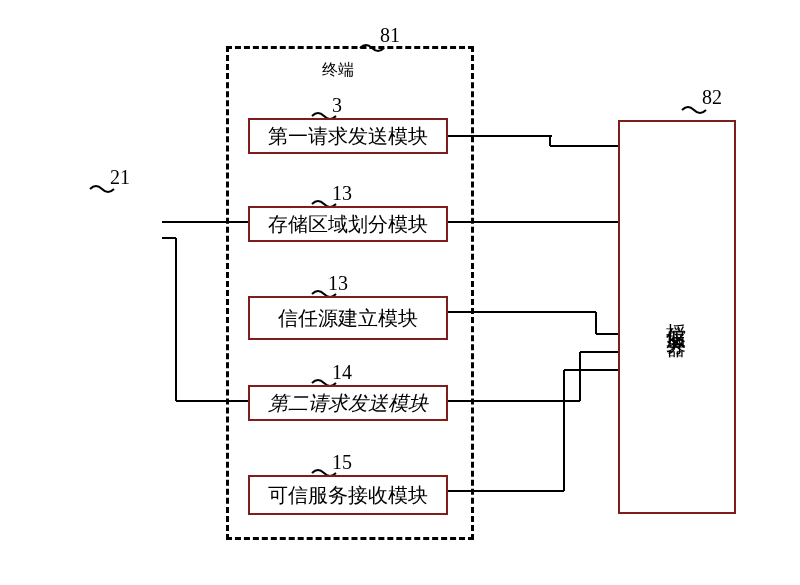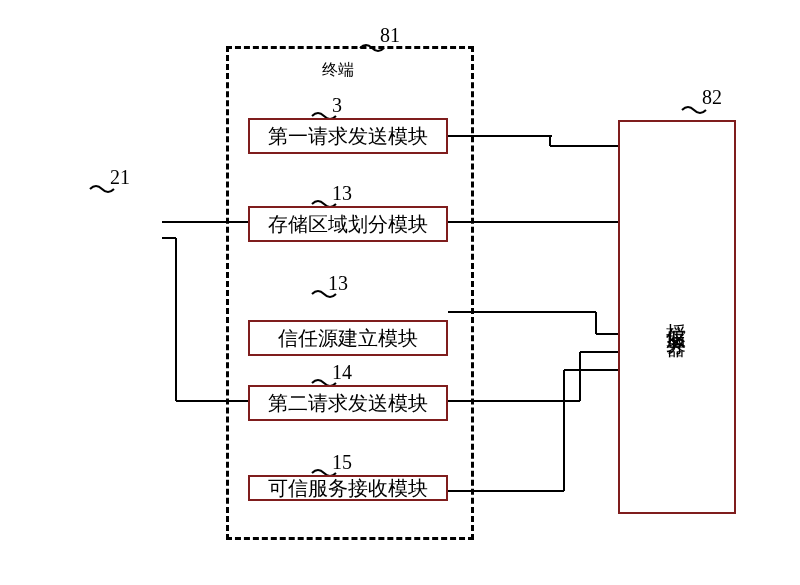--- a/index.html
+++ b/index.html
@@ -111,28 +111,28 @@
   <div class="box" style="left:248px; top:118px; width:200px; height:36px;">
     <span>第一请求发送模块</span>
   </div>
   <div class="num-label" style="left:332px; top:94px;">3</div>
 
   <div class="box" style="left:248px; top:206px; width:200px; height:36px;">
     <span>存储区域划分模块</span>
   </div>
   <div class="num-label" style="left:332px; top:182px;">13</div>
 
-  <div class="box" style="left:248px; top:296px; width:200px; height:36px;margin-top:24px;">
+  <div class="box" style="left:248px; top:296px; width:200px; height:44px;">
     <span>信任源建立模块</span>
   </div>
   <div class="num-label" style="left:328px; top:272px;">13</div>
 
-  <div class="box" style="left:248px; top:385px; width:200px; height:36px;">
+  <div class="box" style="left:248px; top:385px; width:200px; height:36px;font-style:italic;">
     <span>第二请求发送模块</span>
   </div>
   <div class="num-label" style="left:332px; top:361px;">14</div>
 
-  <div class="box" style="left:248px; top:475px; width:200px; height:26px;">
+  <div class="box" style="left:248px; top:475px; width:200px; height:40px;">
     <span>可信服务接收模块</span>
   </div>
   <div class="num-label" style="left:332px; top:451px;">15</div>
 
 </div>
 
 </body></html>

